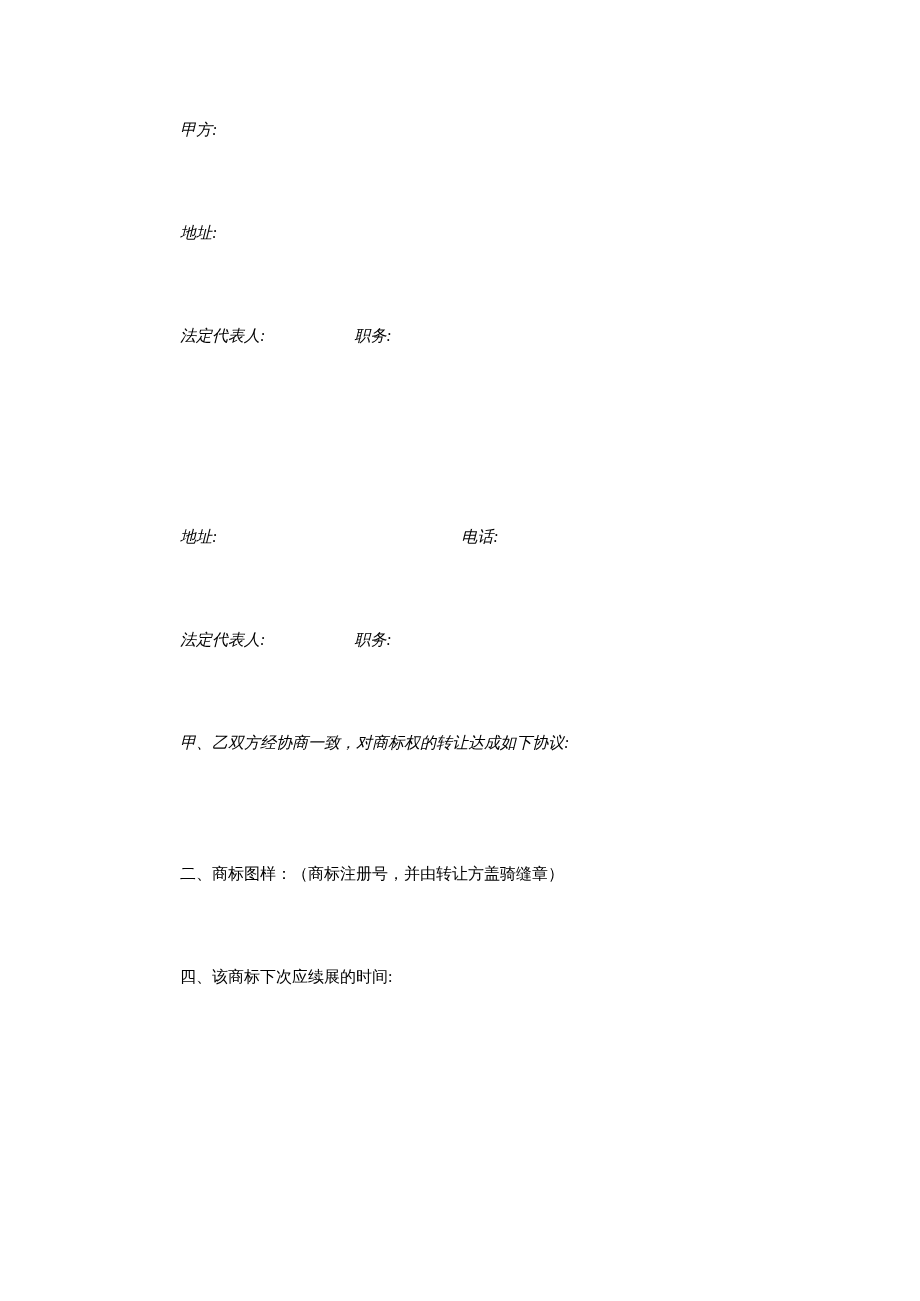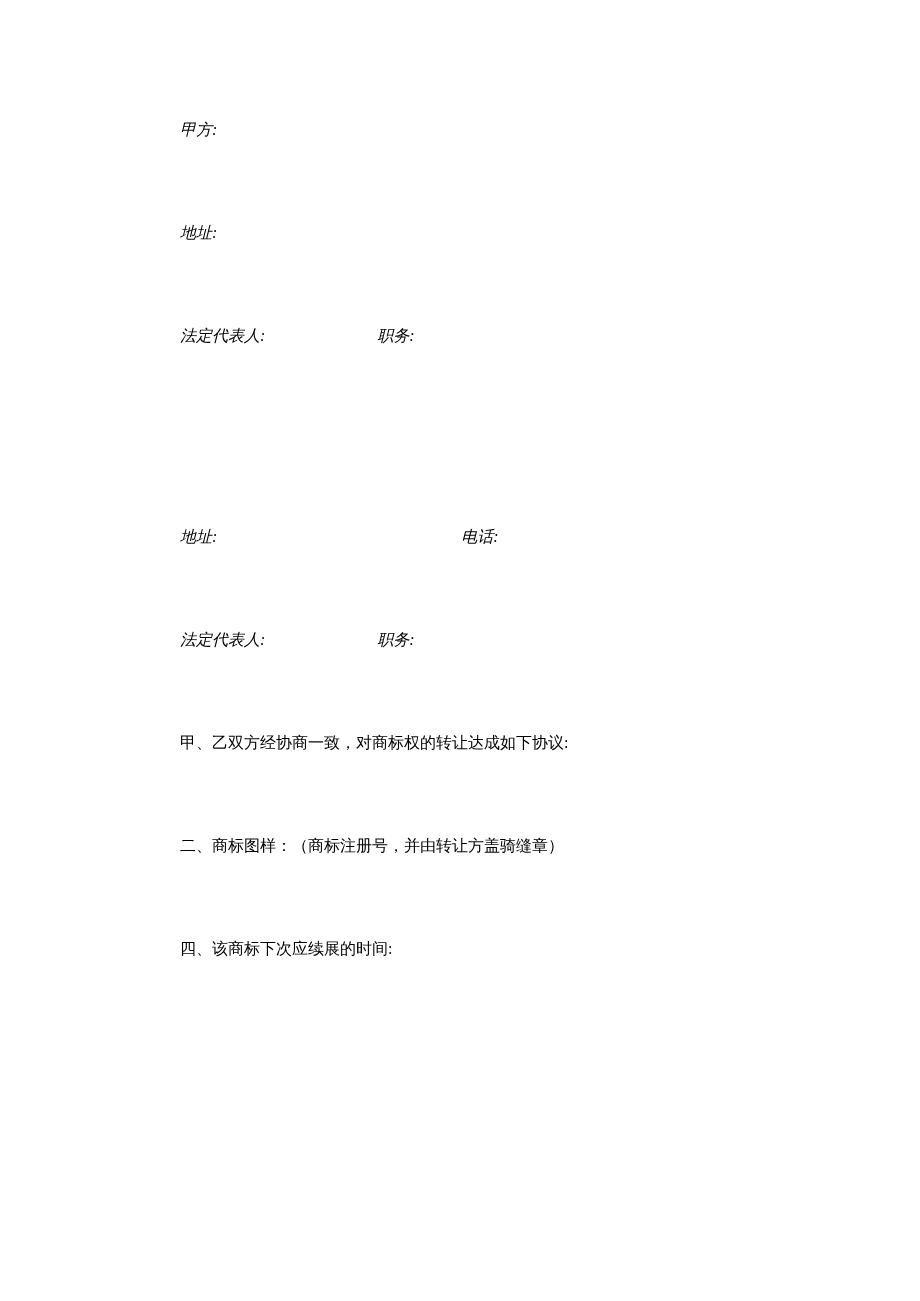--- a/index.html
+++ b/index.html
@@ -25,29 +25,30 @@
       font-style: italic;
     }
     .line.blank {
       height: 16px;
     }
     .field-left {
       display: inline-block;
     }
     .field-right {
       display: inline-block;
-      margin-left: 112px;
+      margin-left: 89px;
       text-align: center;
     }
     .field-right-3 {
       display: inline-block;
       margin-left: 244px;
     }
     .line-intro {
-      margin-bottom: 82px;
+      margin-bottom: 110px;
+      font-style: italic;
     }
     .section {
       margin-bottom: 82px;
     }
     .section-3 {
       display: flex;
     }
     .section-3-right {
       margin-left: 220px;
     }

